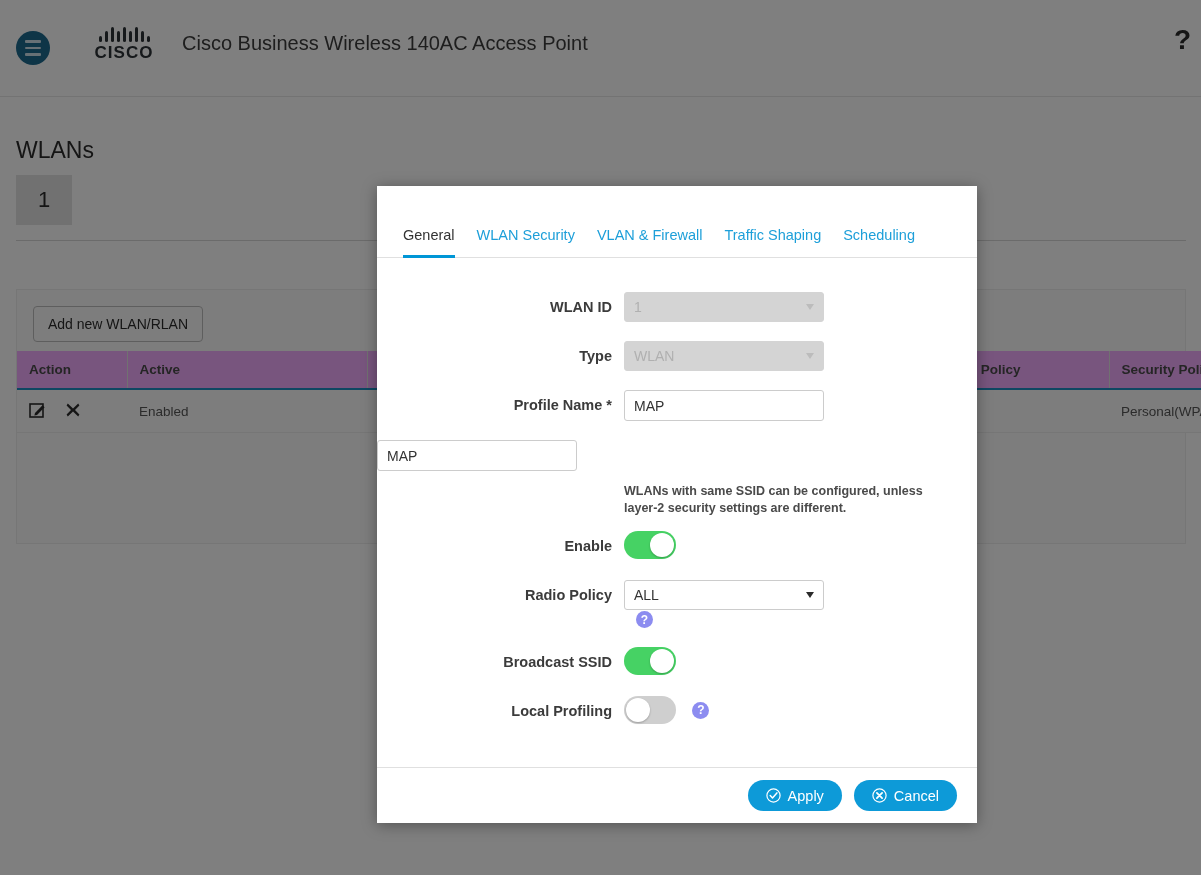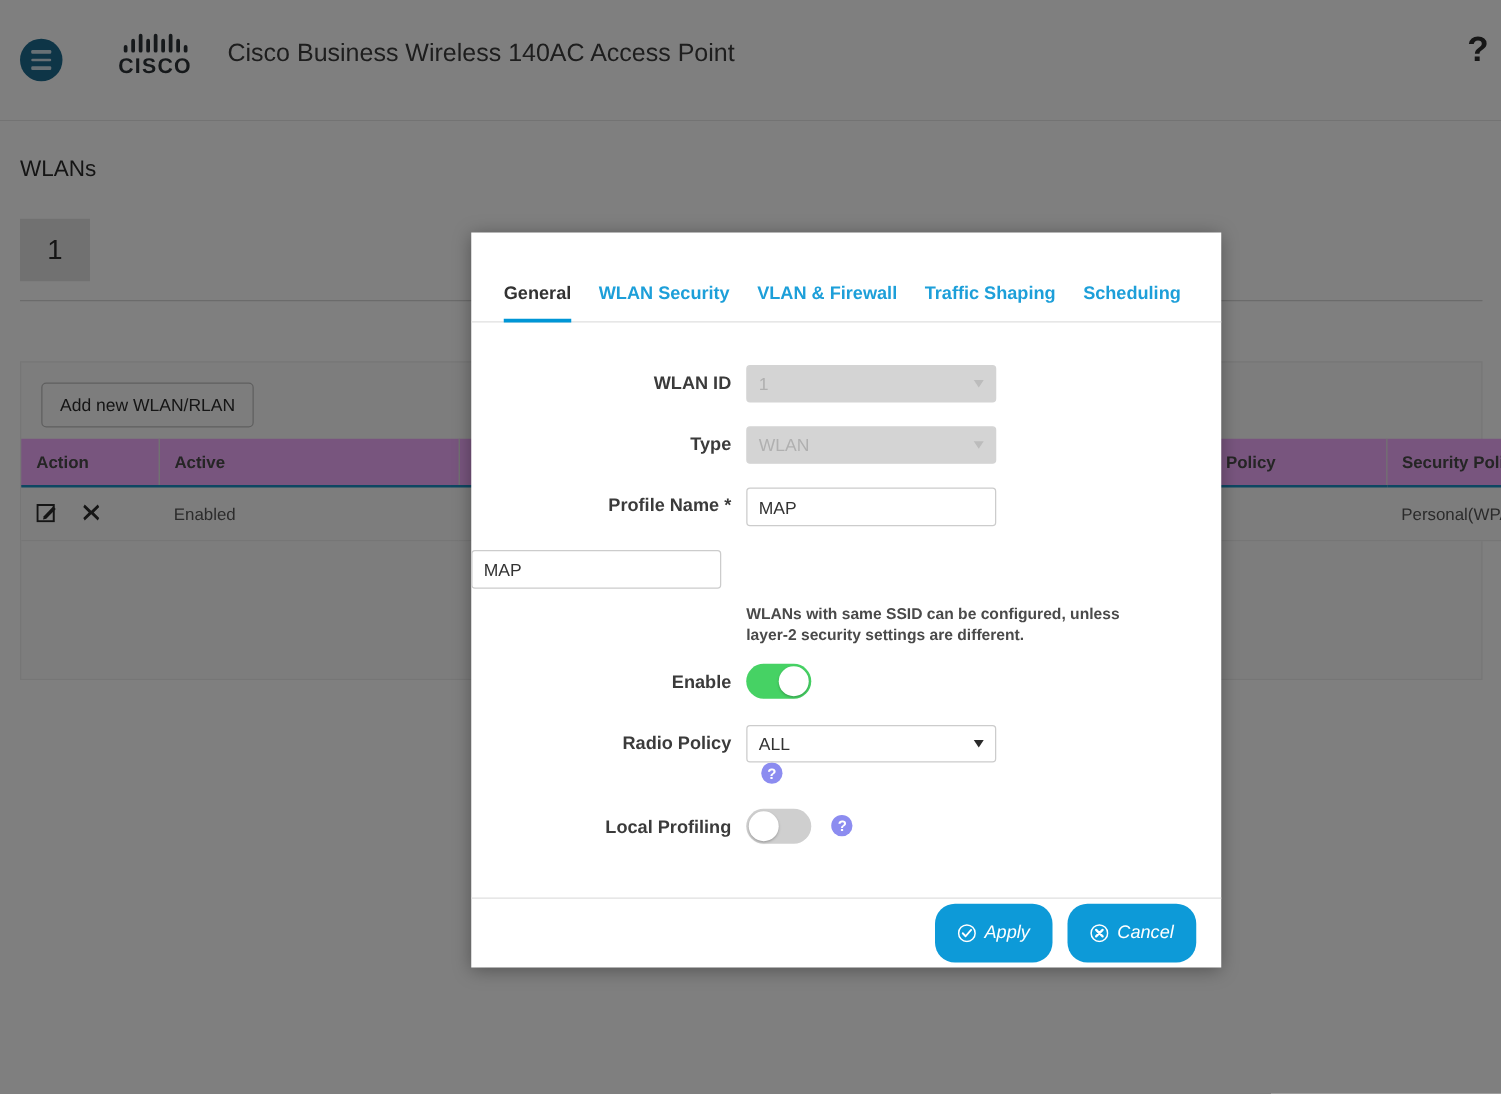--- a/index.html
+++ b/index.html
@@ -70,22 +70,22 @@
   }
   .help-top {
     position: absolute; right: 10px; top: 26px;
     font-size: 28px; font-weight: bold; color: #2c2c2c;
     cursor: pointer; line-height: 1;
   }
 
   
   .content { position: absolute; top: 97px; left: 0; width: 1201px; bottom: 0; background: #ffffff; }
   .page-title {
-    position: absolute; left: 16px; top: 28px;
-    font-size: 18px; color: #2b2b2b;
+    position: absolute; left: 16px; top: 40px;
+    font-size: 23px; color: #2b2b2b;
   }
   .kpi {
     position: absolute; left: 16px; top: 78px;
     display: flex; height: 50px; background: #e2e2e2;
   }
   .kpi-left {
     background: #17686b; color: #ffffff;
     display: flex; align-items: center; gap: 10px;
     padding: 0 16px 0 18px; font-size: 17px; font-weight: bold;
   }
@@ -148,37 +148,36 @@
     color: #ffffff; font-size: 19px; margin-left: 26px;
   }
   .modal-close {
     position: absolute; right: 14px; top: 8px;
     font-size: 19px; color: #1b3d50; cursor: pointer; line-height: 1;
   }
   .tabs {
     display: flex; align-items: flex-end; gap: 0;
     padding: 20px 0 0 0; border-bottom: 1px solid #e0e0e0;
     height: 72px;
-    font-weight: bold;
   }
   .tab {
     font-size: 14.5px; color: #1d9fd9; cursor: pointer;
     padding: 0 0 12px 0; margin-left: 22px; white-space: nowrap;
     border-bottom: 3px solid transparent; position: relative; top: 1px;
   }
   .tab:first-child { margin-left: 26px; }
   .tab.active { color: #333333; border-bottom-color: #0096d6; }
 
   .modal-body { padding: 34px 0 22px 0; }
   .frow {
     display: flex; align-items: flex-start;
     margin-bottom: 19px;
   }
   .flabel {
-    width: 220px; text-align: right; padding-right: 12px;
+    width: 247px; text-align: right; padding-right: 12px;
     font-size: 14.5px; font-weight: bold; color: #3b3b3b;
     line-height: 30px; flex: none;
   }
   .fctl { flex: 1 1 auto; position: relative; }
   .sel, .inp {
     width: 200px; height: 30px; font-size: 14px;
     border: 1px solid #cccccc; border-radius: 3px;
     padding: 0 9px; background: #ffffff; color: #333333;
     font-family: "Liberation Sans", sans-serif; outline: none;
   }
@@ -223,23 +222,23 @@
     margin-left: 12px; vertical-align: middle; cursor: pointer;
   }
 
   .modal-foot {
     border-top: 1px solid #e0e0e0;
     height: 56px; display: flex; align-items: center;
     justify-content: flex-end; padding-right: 20px; gap: 12px;
   }
   .btn {
     display: inline-flex; align-items: center; gap: 7px;
-    height: 47px; padding: 0 18px; border: none; border-radius: 16px;
+    height: 31px; padding: 0 18px; border: none; border-radius: 16px;
     background: #0d9ad8; color: #ffffff; font-size: 14.5px;
-    font-family: "Liberation Sans", sans-serif; cursor: pointer; font-style: italic;
+    font-family: "Liberation Sans", sans-serif; cursor: pointer;
   }
   .btn svg { display: block; }
 </style>
 </head>
 <body>
 
 <div id="page">
 
   <div class="topbar">
     <div class="hamburger">
@@ -383,20 +382,26 @@
       <div class="flabel">Radio Policy</div>
       <div class="fctl">
         <div class="sel">
           <span>ALL</span>
           <span class="caret"></span>
         </div>
         <span class="qhelp">?</span>
       </div>
     </div>
 
+    <div class="frow">
+      <div class="flabel">Broadcast SSID</div>
+      <div class="fctl">
+        <div class="toggle on"><span class="knob"></span></div>
+      </div>
+    </div>
 
     <div class="frow">
       <div class="flabel">Local Profiling</div>
       <div class="fctl">
         <div class="toggle"><span class="knob"></span></div>
         <span class="qhelp">?</span>
       </div>
     </div>
 
   </div>

